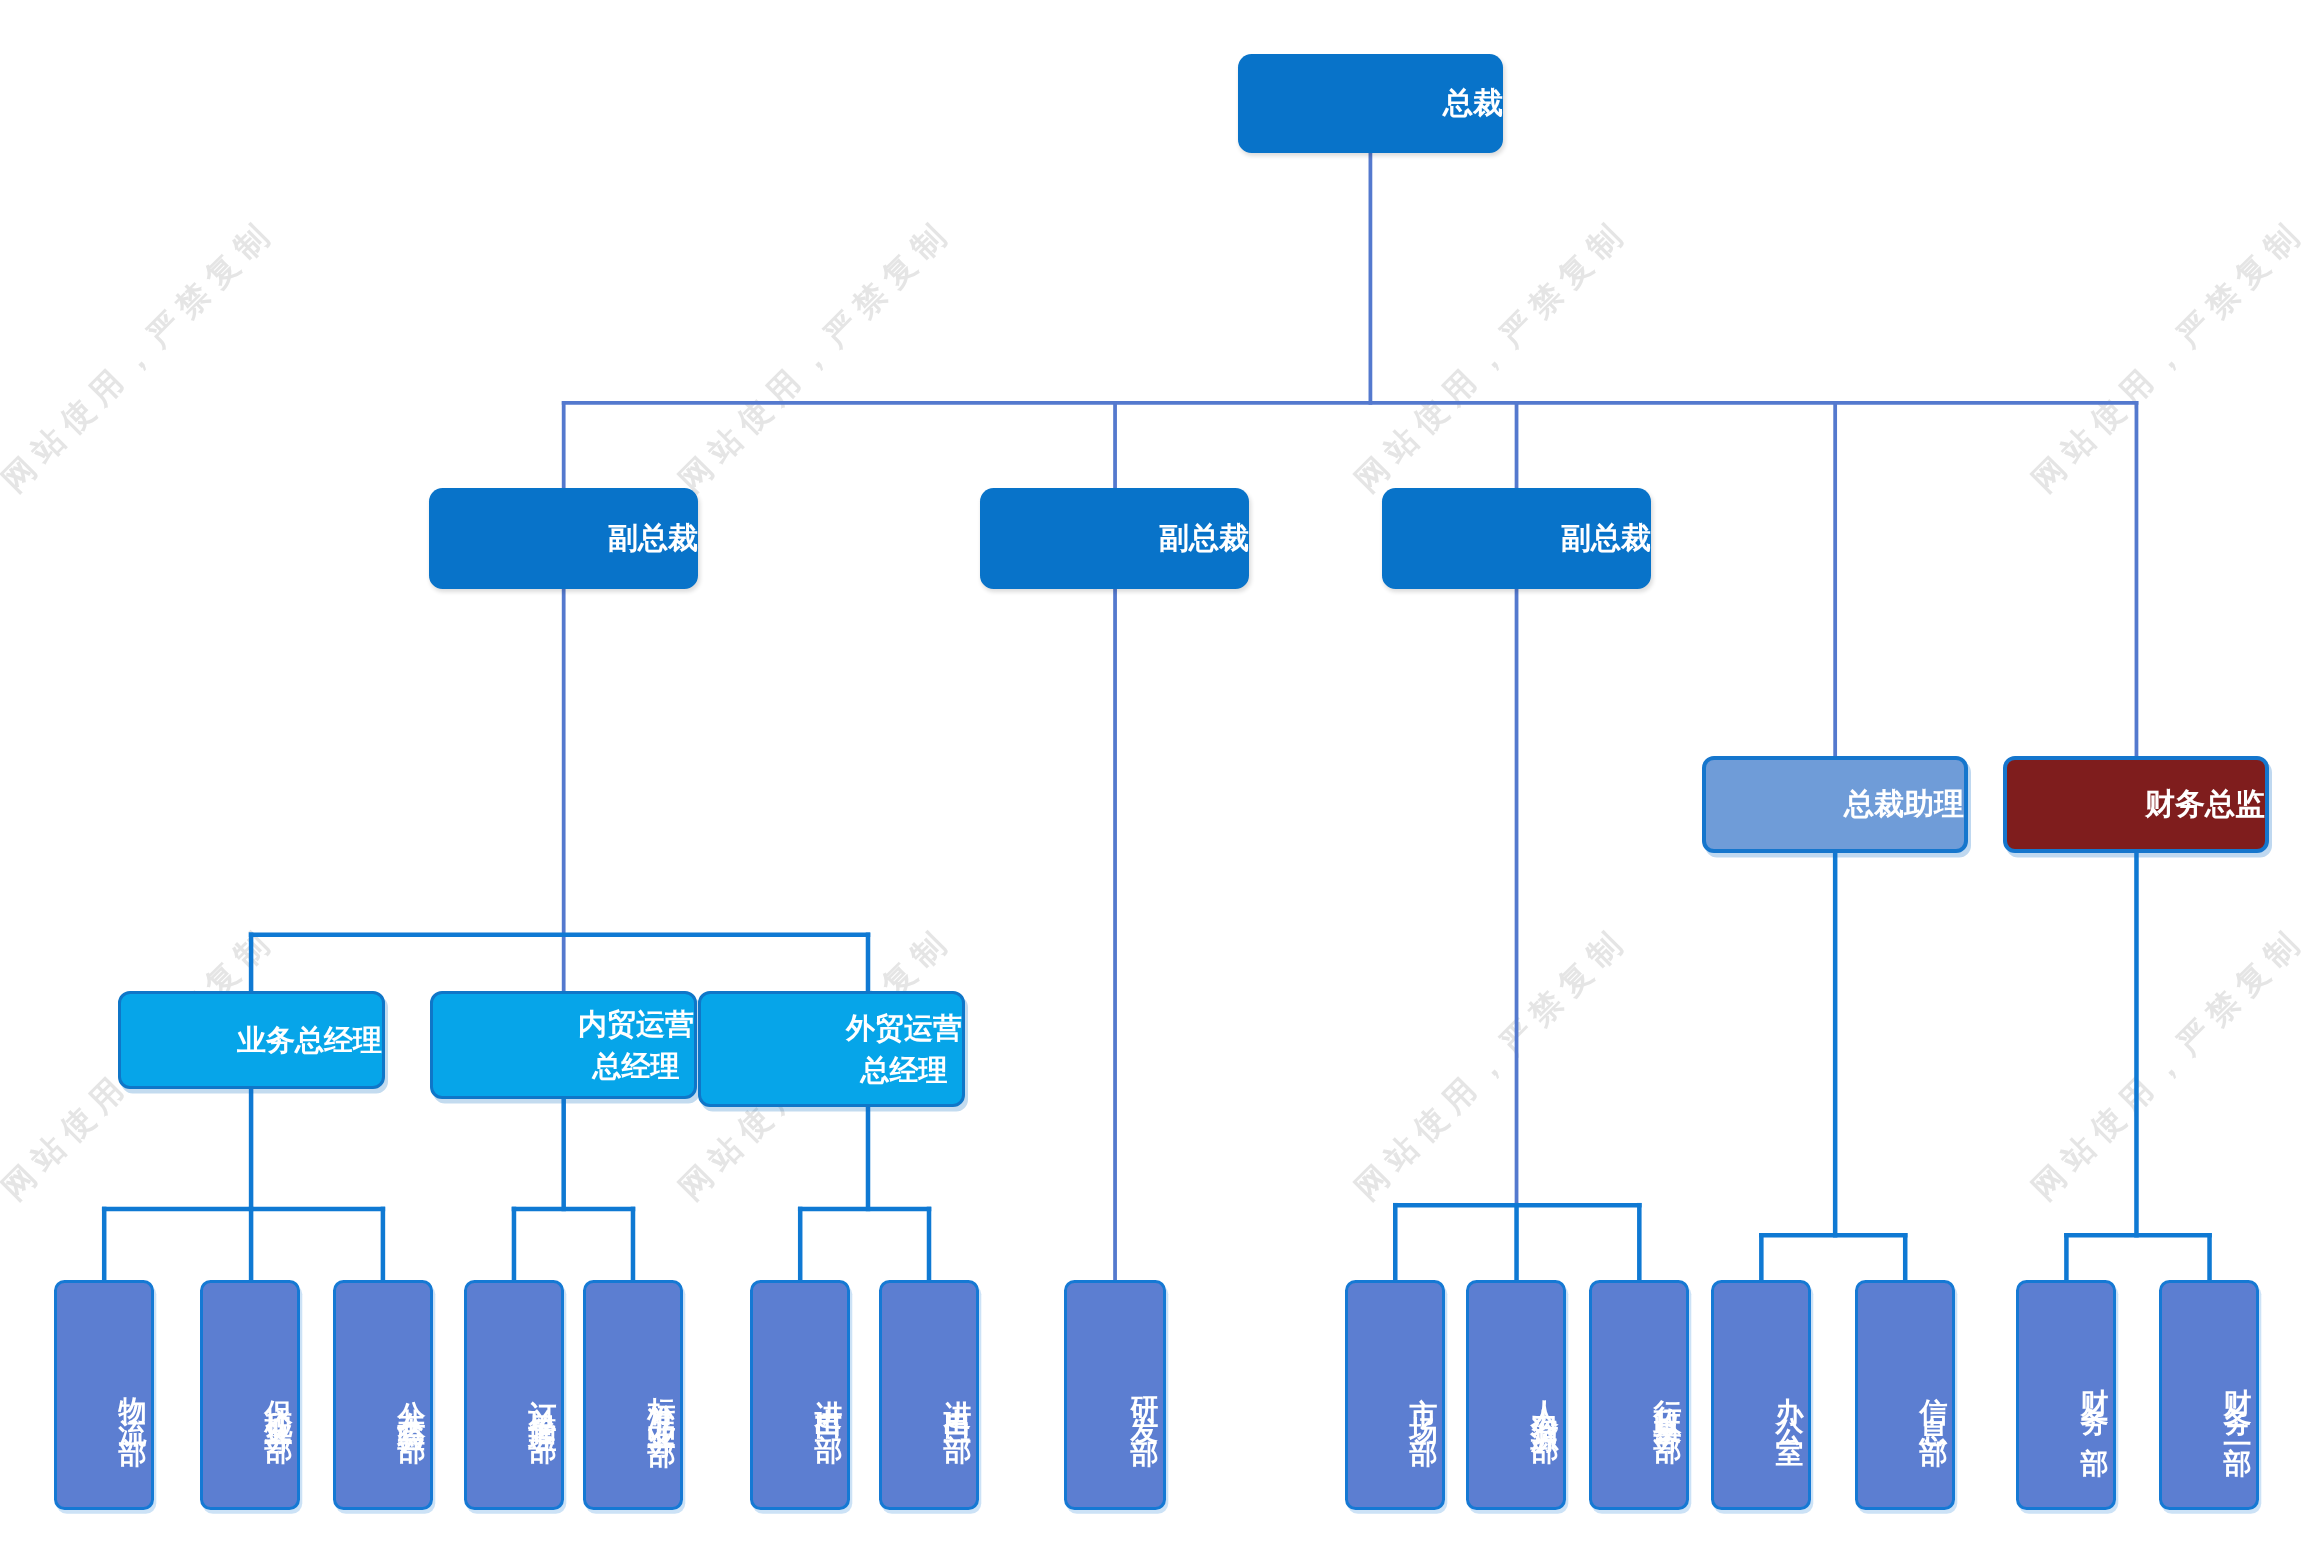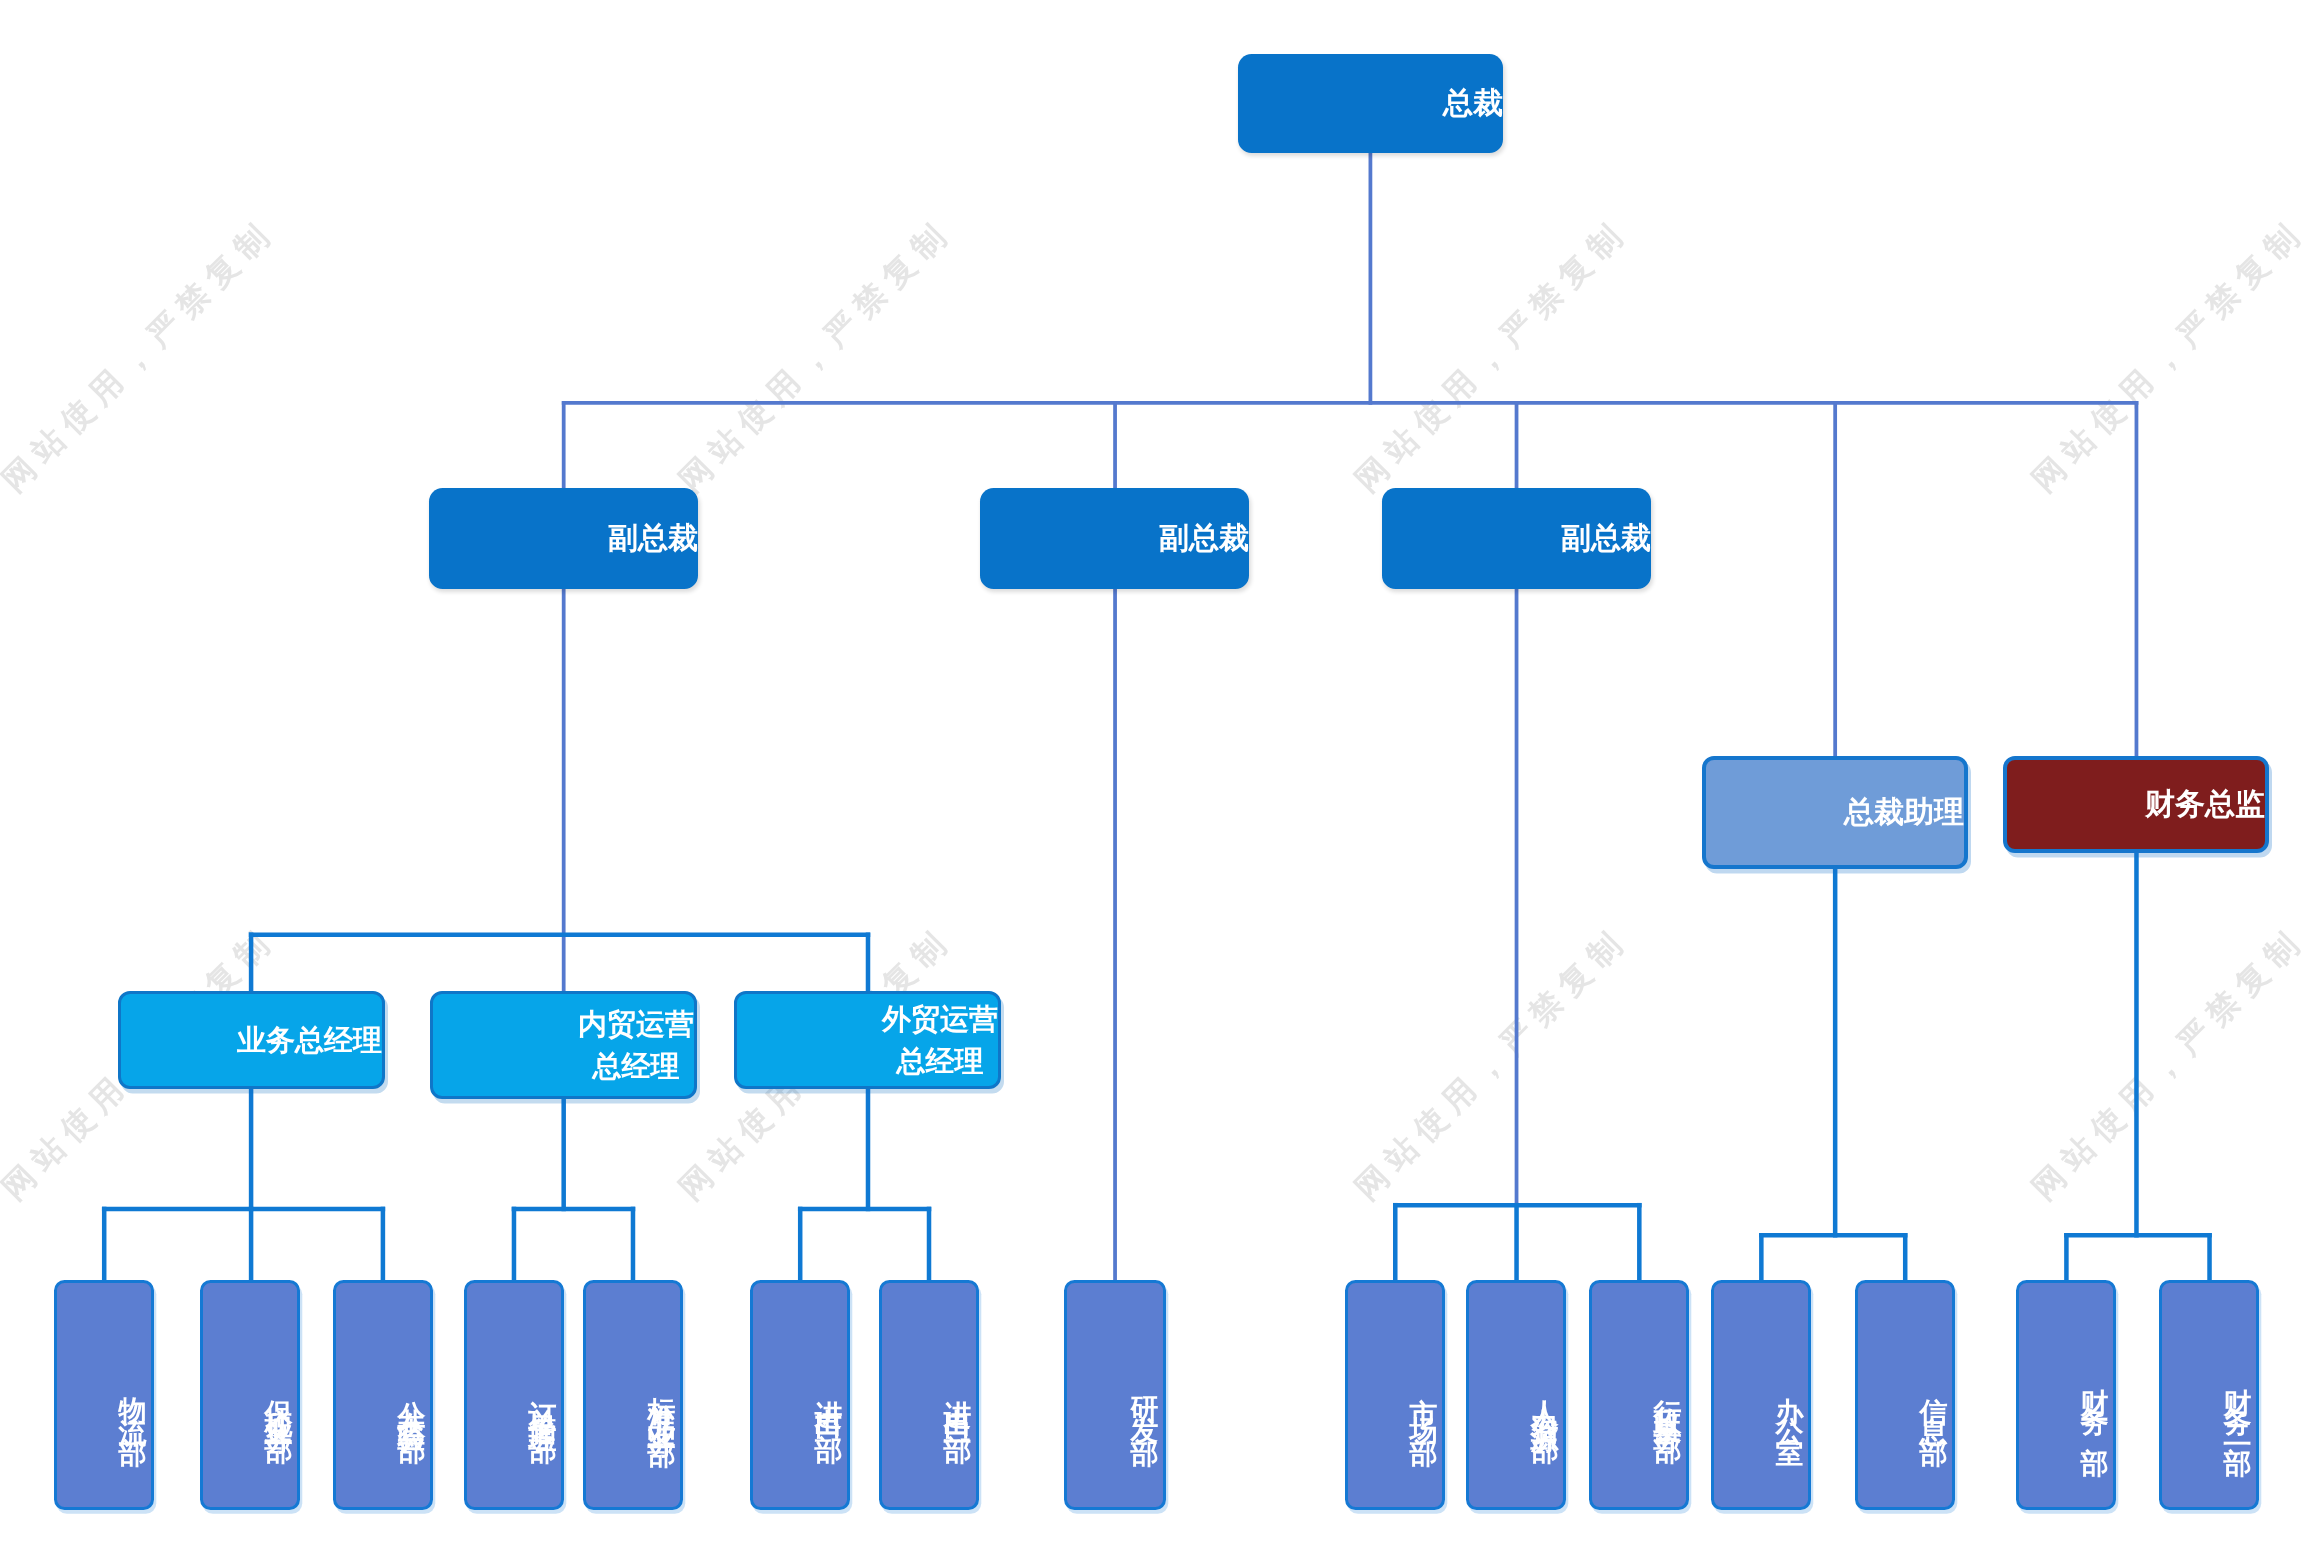--- a/index.html
+++ b/index.html
@@ -133,34 +133,34 @@
     </div>
     <div class="node primary" style="left: 429px; top: 488px; width: 269px; height: 101px; background: rgb(8, 115, 201); color: rgb(255, 255, 255);">
       <span class="label">副总裁</span>
     </div>
     <div class="node primary" style="left: 980px; top: 488px; width: 269px; height: 101px; background: rgb(8, 115, 201); color: rgb(255, 255, 255);">
       <span class="label">副总裁</span>
     </div>
     <div class="node primary" style="left: 1382px; top: 488px; width: 269px; height: 101px; background: rgb(8, 115, 201); color: rgb(255, 255, 255);">
       <span class="label">副总裁</span>
     </div>
-    <div class="node light" style="left: 1702px; top: 756px; width: 266px; height: 113px; background: rgb(111, 156, 216); border-color: rgb(21, 118, 205); color: rgb(255, 255, 255);">
+    <div class="node light" style="left: 1702px; top: 756px; width: 266px; height: 97px; background: rgb(111, 156, 216); border-color: rgb(21, 118, 205); color: rgb(255, 255, 255);">
       <span class="label">总裁助理</span>
     </div>
     <div class="node light" style="left: 2003px; top: 756px; width: 266px; height: 97px; background: #7f1d1d; border-color: rgb(21, 118, 205); color: rgb(255, 255, 255);">
       <span class="label">财务总监</span>
     </div>
     <div class="node cyan" style="left: 118px; top: 991px; width: 267px; height: 98px; background: rgb(6, 165, 233); border-color: rgb(15, 118, 200); color: rgb(255, 255, 255);">
       <span class="label">业务总经理</span>
     </div>
     <div class="node cyan" style="left: 430px; top: 991px; width: 267px; height: 108px; background: rgb(6, 165, 233); border-color: rgb(15, 118, 200); color: rgb(255, 255, 255);">
       <span class="label">内贸运营
 总经理</span>
     </div>
-    <div class="node cyan" style="left: 734px; top: 991px; width: 267px; height: 98px; background: rgb(6, 165, 233); border-color: rgb(15, 118, 200); color: rgb(255, 255, 255);">
+    <div class="node cyan" style="left: 698px; top: 991px; width: 267px; height: 116px; background: rgb(6, 165, 233); border-color: rgb(15, 118, 200); color: rgb(255, 255, 255);">
       <span class="label">外贸运营
 总经理</span>
     </div>
     <div class="node dept" style="left: 54px; top: 1280px; width: 100px; height: 230px; background: rgb(92, 126, 209); border-color: rgb(21, 121, 212); color: rgb(255, 255, 255);">
       <span class="label">物流部</span>
     </div>
     <div class="node dept tight" style="left: 200px; top: 1280px; width: 100px; height: 230px; background: rgb(92, 126, 209); border-color: rgb(21, 121, 212); color: rgb(255, 255, 255);">
       <span class="label">保税业务部</span>
     </div>
     <div class="node dept tight" style="left: 333px; top: 1280px; width: 100px; height: 230px; background: rgb(92, 126, 209); border-color: rgb(21, 121, 212); color: rgb(255, 255, 255);">

